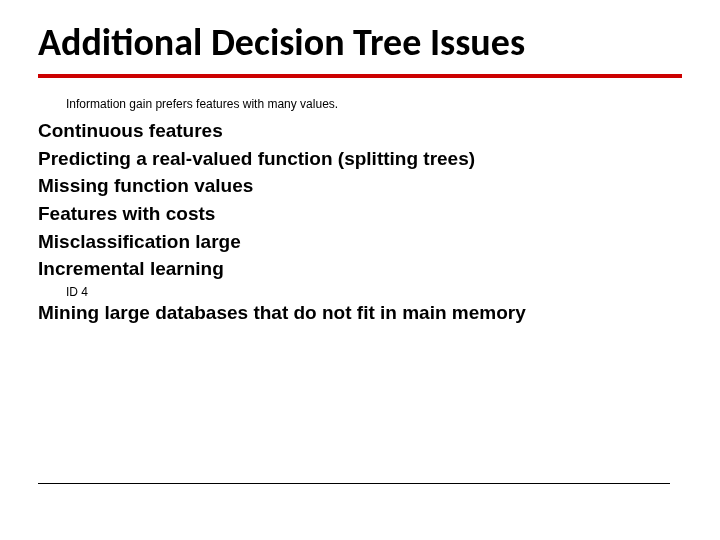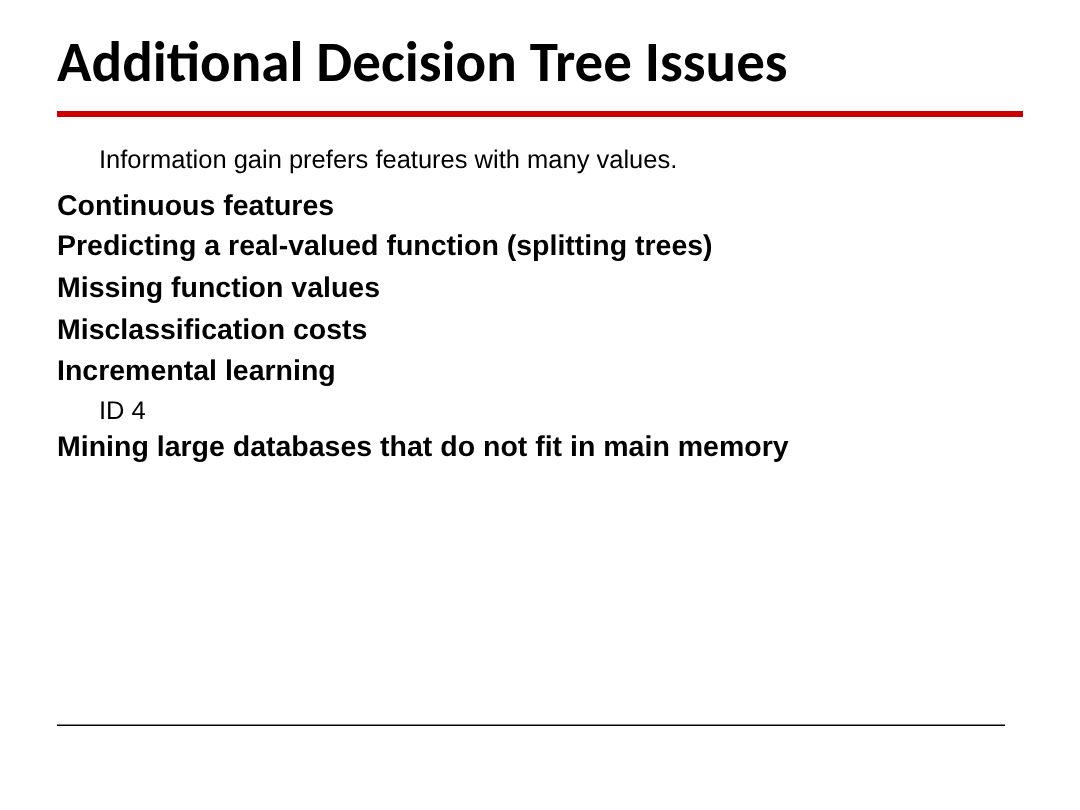--- a/index.html
+++ b/index.html
@@ -36,21 +36,21 @@
     font-family: Arial, Helvetica, sans-serif;
     font-size: 19px;
     line-height: 1.35;
   }
   .lvl1 {
     font-weight: 700;
     margin: 0 0 2px 0;
   }
   .lvl2 {
     font-weight: 400;
-    font-size: 17px;
+    font-size: 12px;
     margin: 0 0 6px 28px;
   }
   .lvl2.tight {
     margin-bottom: 0px;
   }
   .footer-rule {
     position: absolute;
     left: 38px;
     right: 50px;
     bottom: 48px;
@@ -62,19 +62,20 @@
 <body>
 
 <div class="slide">
   <h1 class="title">Additional Decision Tree Issues</h1>
   <hr class="rule">
   <div class="content">
     <p class="lvl2">Information gain prefers features with many values.</p>
     <p class="lvl1">Continuous features</p>
     <p class="lvl1">Predicting a real-valued function (splitting trees)</p>
     <p class="lvl1">Missing function values</p>
-    <p class="lvl1">Misclassification costs</p>
+    <p class="lvl1">Features with costs</p>
+    <p class="lvl1">Misclassification large</p>
     <p class="lvl1">Incremental learning</p>
     <p class="lvl2 tight">ID 4</p>
     <p class="lvl1">Mining large databases that do not fit in main memory</p>
   </div>
   <hr class="footer-rule">
 </div>
 
 </body></html>

